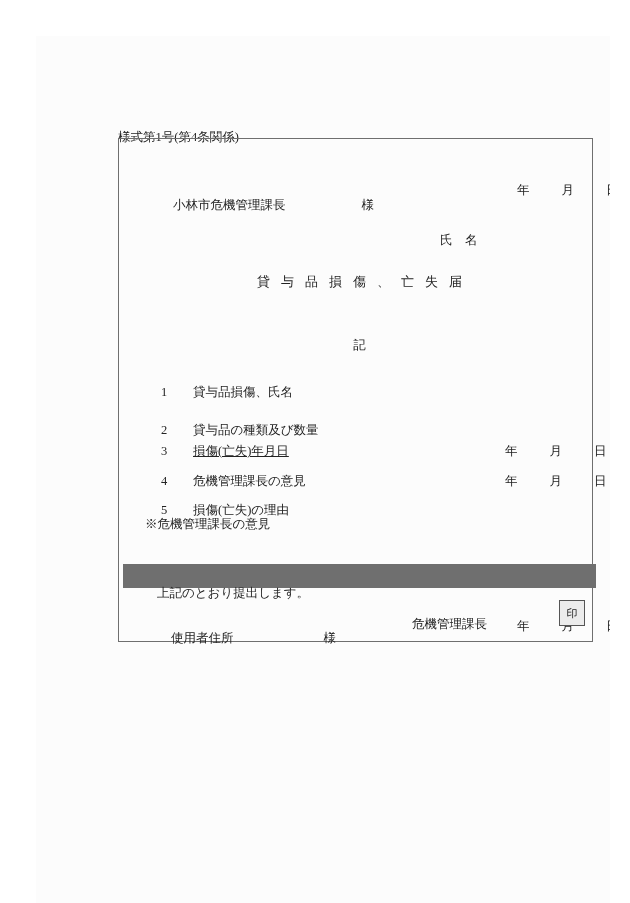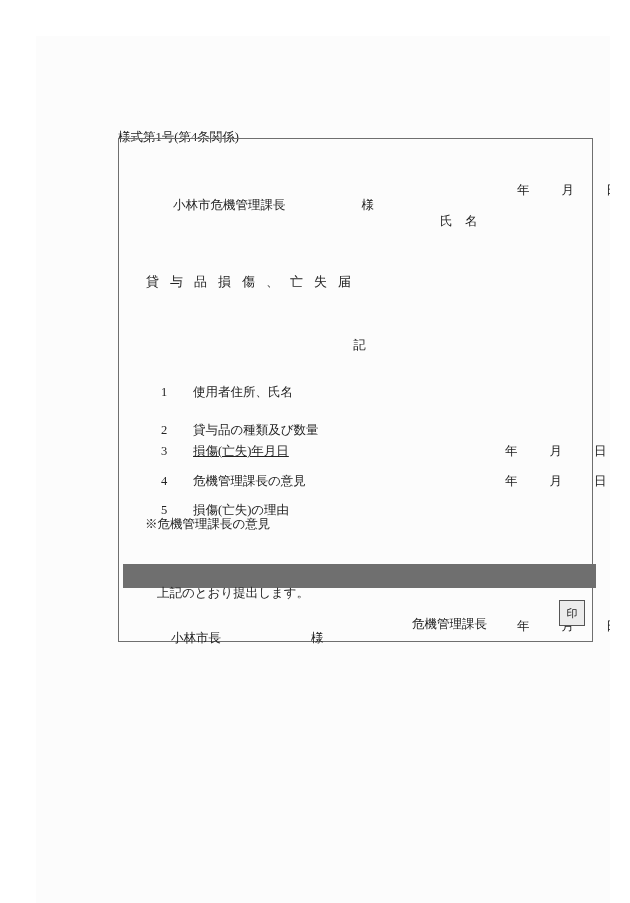--- a/index.html
+++ b/index.html
@@ -40,30 +40,31 @@
   }
   .addressee-line {
     position: absolute;
     top: 44px;
     left: 22px;
     white-space: nowrap;
   }
   .addressee-line .honorific { margin-left: 48px; }
   .name-line {
     position: absolute;
-    top: 60px;
+    top: 80px;
     left: 305px;
+    font-family: Liberation Mono, monospace;
   }
   
   .doc-title {
     position: absolute;
     top: 120px;
     left: 0;
     width: 100%;
-    text-align: left;
+    text-align: center;
     letter-spacing: 11px;
     text-indent: 11px;
     font-size: 13px;
     white-space: nowrap;
   }
   .body-text {
     position: absolute;
     top: 150px;
     left: 23px;
     white-space: nowrap;
@@ -174,21 +175,21 @@
     </div>
 
     <div class="name-line">氏　名</div>
 
     <div class="doc-title">貸与品損傷、亡失届</div>
 
 
     <div class="section-marker">記</div>
 
     <div class="item item-1">
-      <span class="no">1</span><span>使用者住所、氏名</span>
+      <span class="no">1</span><span>貸与品損傷、氏名</span>
     </div>
     <div class="item item-2">
       <span class="no">2</span><span>貸与品の種類及び数量</span>
     </div>
     <div class="item item-3">
       <span class="no">3</span><span>損傷(亡失)年月日</span>
     </div>
     <div class="item-date item-date-3">
       <span>年</span>
       <span>月</span>
@@ -218,17 +219,17 @@
       <span>日</span>
     </div>
 
     <div class="official-line">危機管理課長</div>
 
     <div class="seal-box">
       <span>印</span>
     </div>
 
     <div class="footer-addressee">
-      <span>小林市長</span><span class="honorific">様</span>
+      <span>使用者住所</span><span class="honorific">様</span>
     </div>
 
   </div>
 </div>
 
 </body></html>

